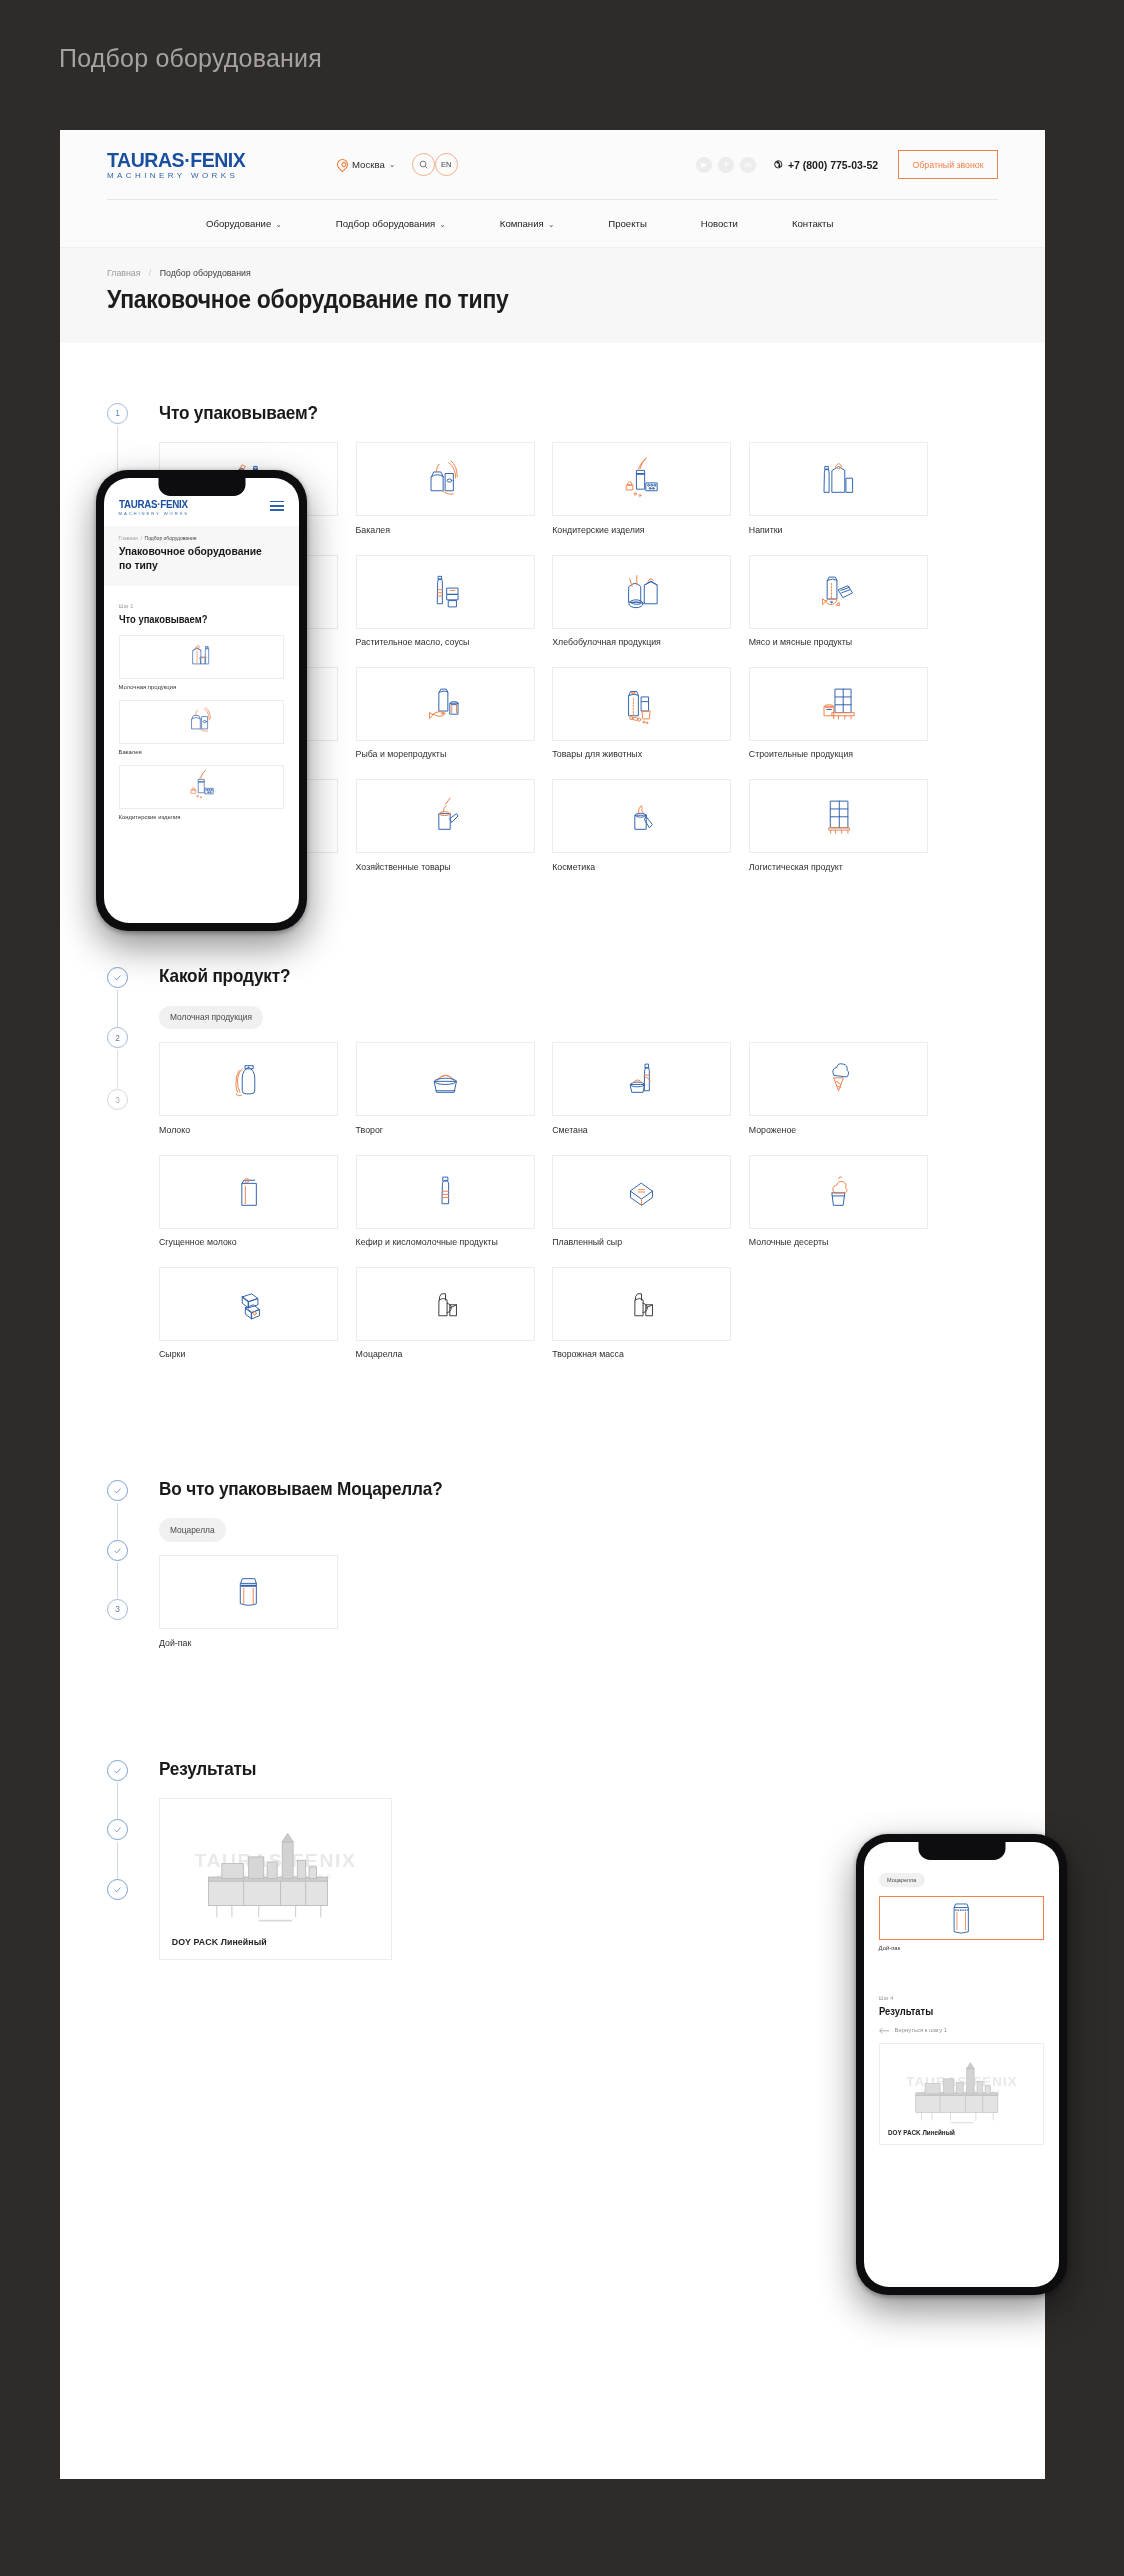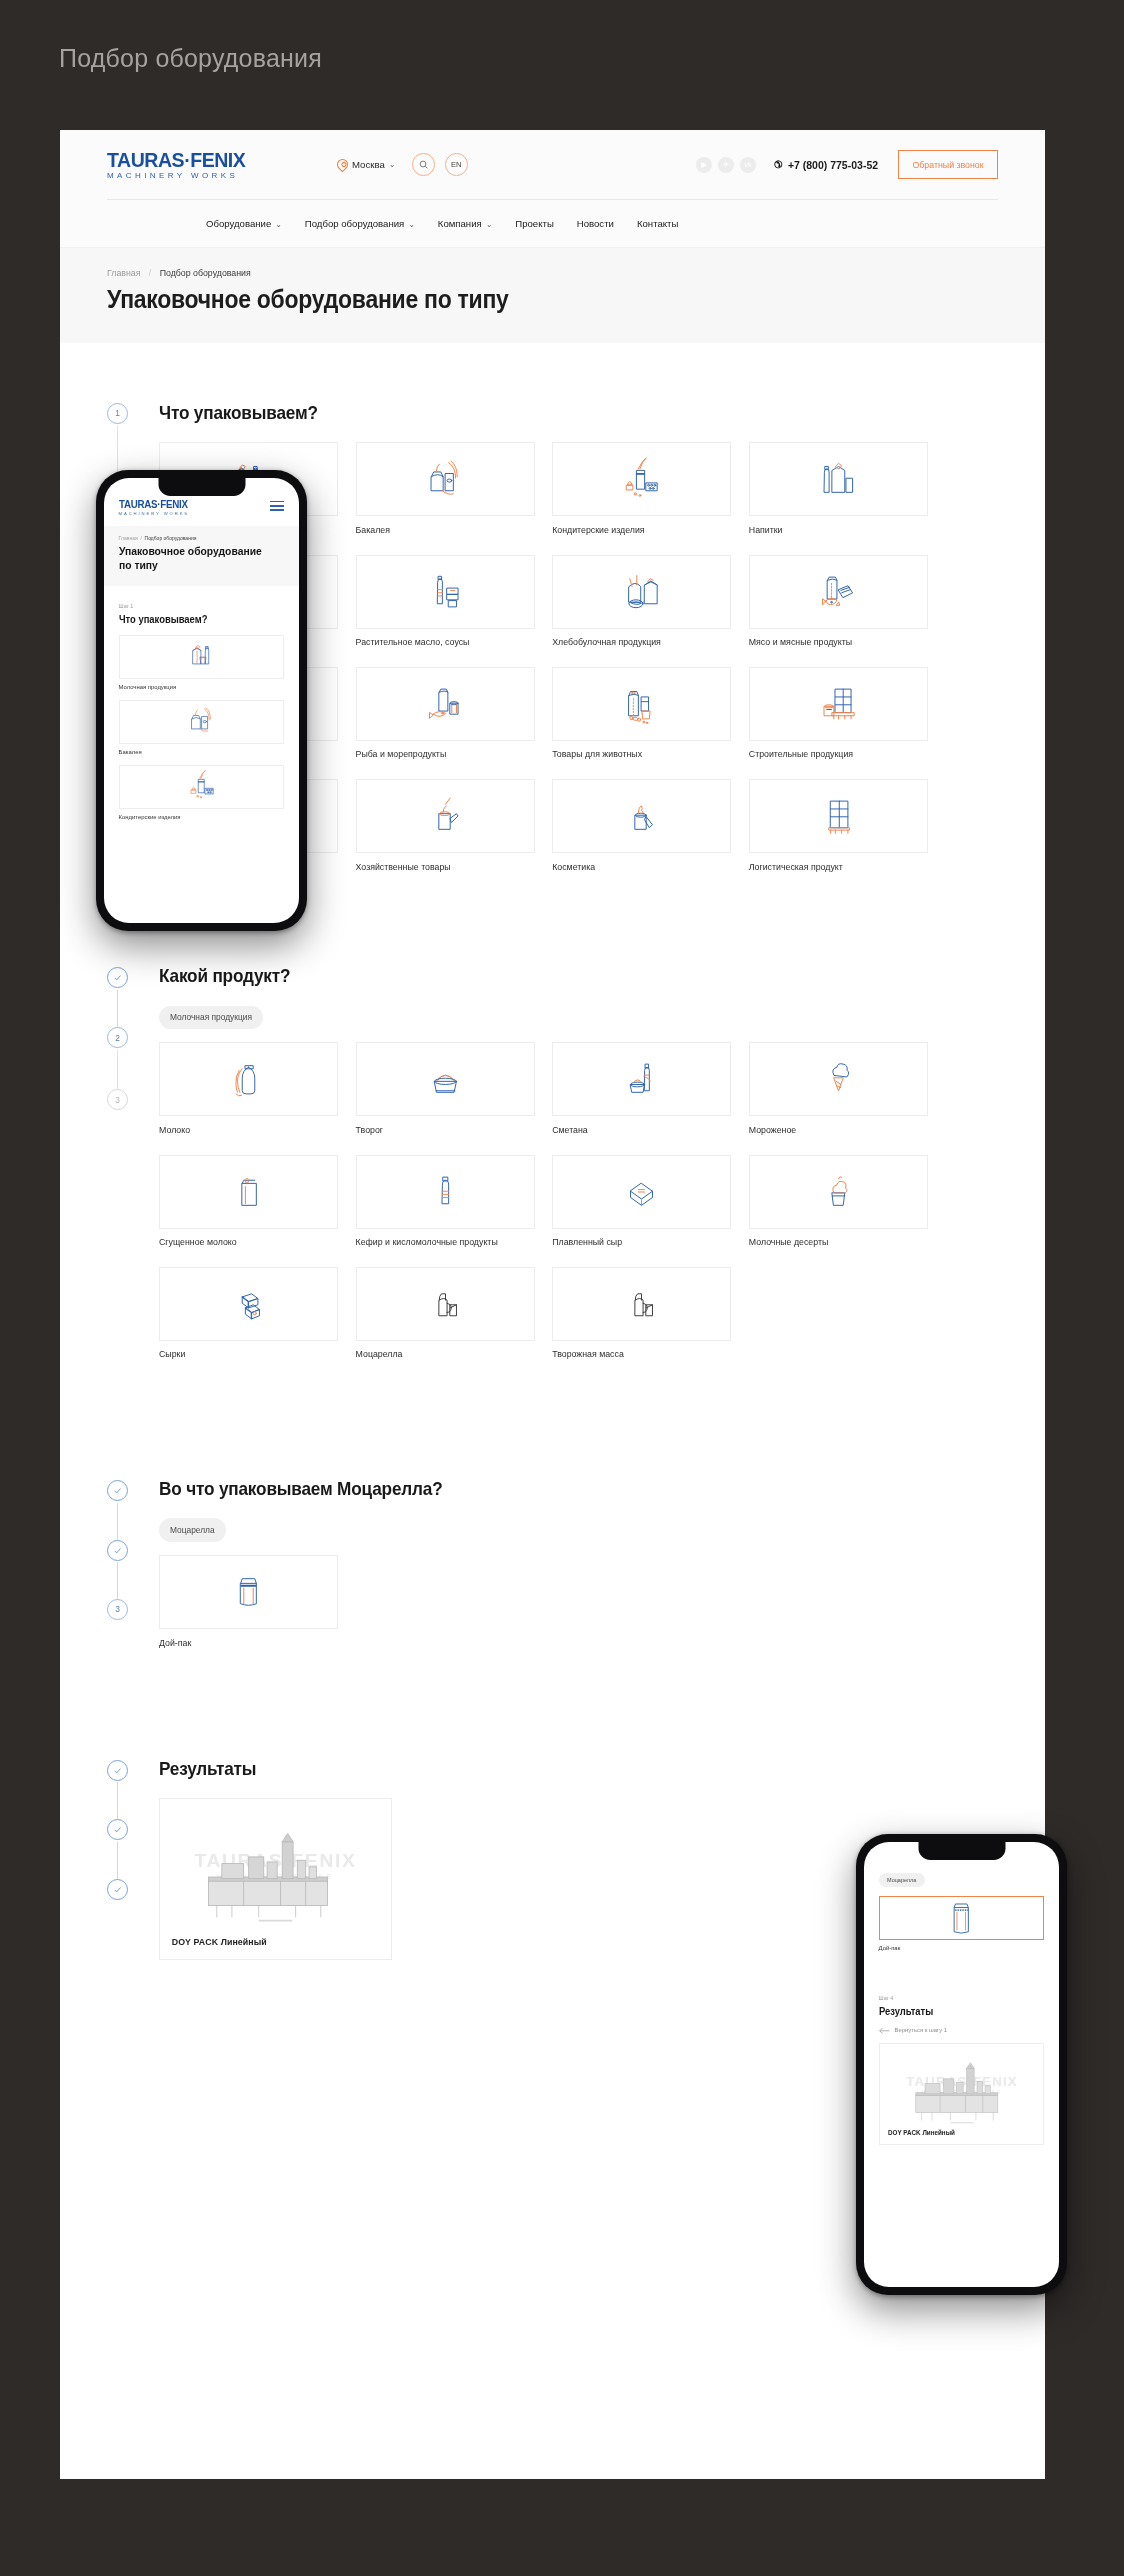--- a/index.html
+++ b/index.html
@@ -74,21 +74,21 @@
   .pin-icon::after{
     content:""; position:absolute; left:2.7px; top:2.7px;
     width:3.4px;height:3.4px;border-radius:50%;
     border:1.1px solid #f07b35;
   }
   .caret { font-size: 7.6px; color: #555; }
   .circ-btn {
     width: 22.7px; height: 22.7px; border-radius: 50%;
     border: 0.8px solid #f3b08a;
     display: flex; align-items: center; justify-content: center;
-    font-size: 7.6px; color: #444; margin-left: 10px;
+    font-size: 7.6px; color: #444; 
     background: transparent;
   }
   .circ-btn.search { margin-left: 17px; }
   .sp { flex: 1; }
   .socials { display: flex; gap: 5.9px; align-items: center; }
   .soc {
     width: 16px; height: 16px; border-radius: 50%;
     background: #ececec; color: #ffffff;
     display: flex; align-items: center; justify-content: center;
     font-size: 7.6px;
@@ -103,21 +103,21 @@
     border: 0.8px solid #f0824a;
     color: #f0824a;
     font-size: 8.8px;
     padding: 8.4px 13.4px;
     background: transparent;
     white-space: nowrap;
   }
   .header-divider { height: 0.8px; background: #e7e7e7; }
   .mainnav {
     display: flex; align-items: center; height: 47px;
-    gap: 23px; padding-left: 99px;
+    gap: 54px; padding-left: 99px;
     font-size: 9.6px; color: #222;
   }
   .mainnav span.lbl { margin-right: 4.2px; }
 
   
   .title-band {
     background: #f7f7f7;
     padding: 20px 47px 28.5px 47px;
     border-top: 0.8px solid #f0f0f0;
   }

